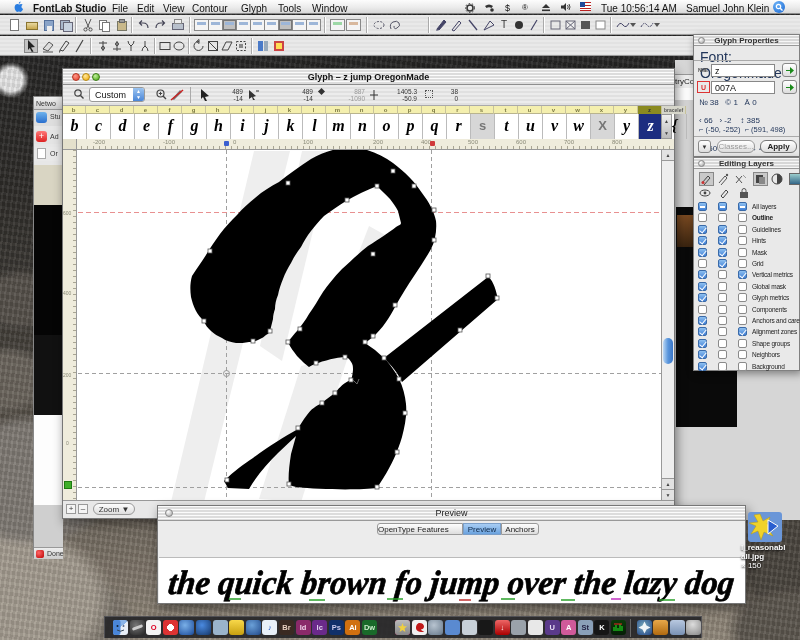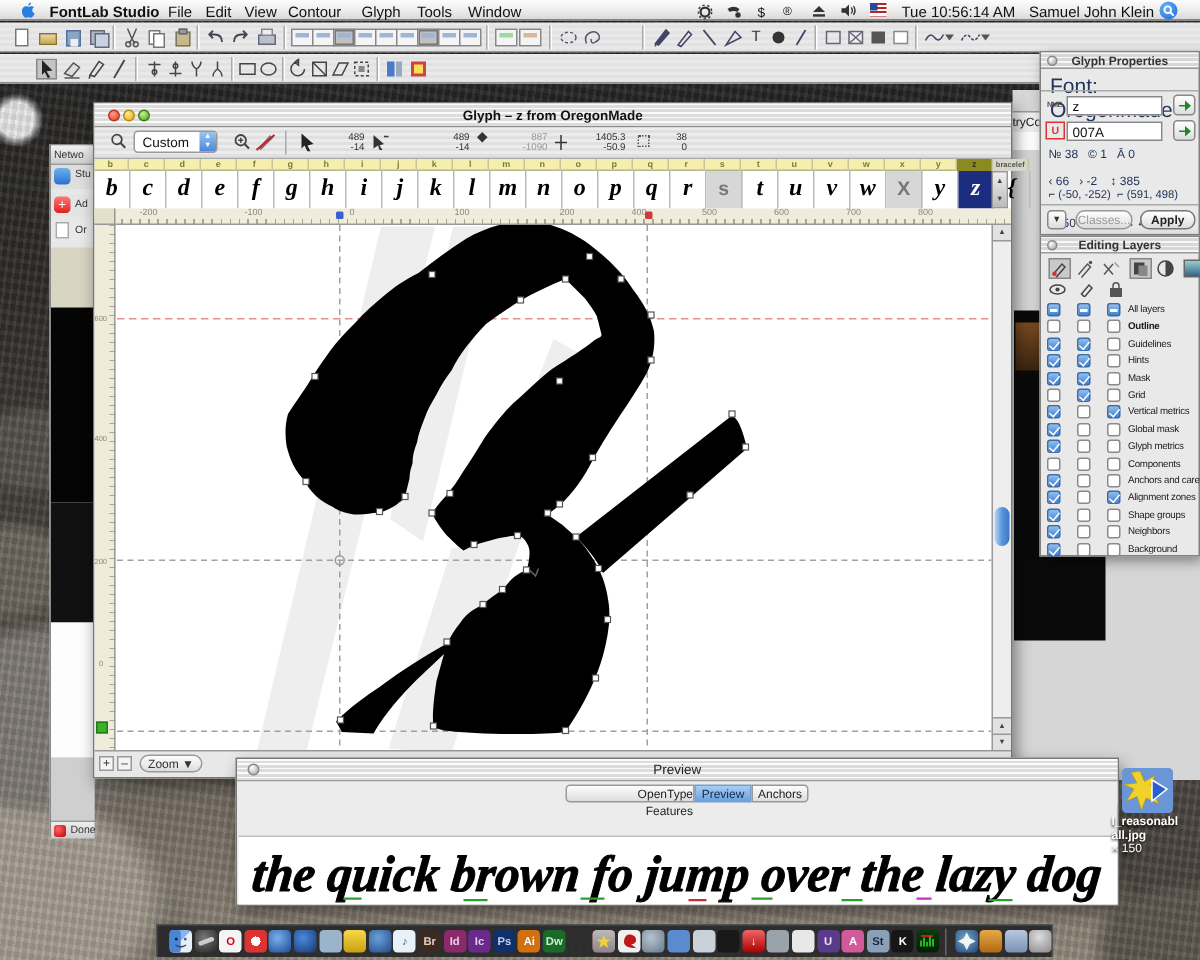--- a/index.html
+++ b/index.html
@@ -91,21 +91,21 @@
 <div class="abs" style="left:675px;top:88px;width:125px;height:12px;background:#fff;"></div>
 <div class="abs" style="left:676px;top:207px;width:61px;height:220px;background:#0a0a0a;"></div>
 <div class="abs" style="left:677px;top:215px;width:21px;height:32px;background:linear-gradient(#7a4a22,#3a2410);"></div>
 
 
 <div id="gwin" class="win">
   <div id="gttl">
         <span class="cbtn" style="left:9px;top:4px;width:8px;height:8px;background:radial-gradient(circle at 35% 30%,#ff9a8a,#e33e2b);border:1px solid #b5331f;"></span>
   <span class="cbtn" style="left:19px;top:4px;width:8px;height:8px;background:radial-gradient(circle at 35% 30%,#ffe9a0,#f0a800);border:1px solid #b98a10;"></span>
   <span class="cbtn" style="left:29px;top:4px;width:8px;height:8px;background:radial-gradient(circle at 35% 30%,#c4f0a0,#44a60e);border:1px solid #3a7d14;"></span>
-  <div class="ttl" style="top:3px;font-size:9px;font-weight:bold;color:#111;">Glyph – z from OregonMade</div>
+  <div class="ttl" style="top:3px;font-size:9px;font-weight:bold;color:#111;">Glyph – z jump OregonMade</div>
       </div>
   <div id="gtb">
     <svg class="abs" style="left:10px;top:3px;" width="12" height="12">
           <circle cx="5" cy="5" r="3.2" fill="none" stroke="#444" stroke-width="1.2"></circle>
           <line x1="7.5" y1="7.5" x2="10.5" y2="10.5" stroke="#444" stroke-width="1.4"></line>
         </svg>
     <span class="abs" style="left:26px;top:2px;width:56px;height:15px;background:#fff;border:1px solid #999;border-radius:3px;font-size:9px;color:#111;line-height:14px;padding-left:5px;">Custom<i class="abs" style="right:0px;top:0px;width:11px;height:13px;background:linear-gradient(#9cc4f0,#4a86d8);border-radius:0 2px 2px 0;color:#fff;font-size:5px;line-height:6px;text-align:center;font-style:normal;">▲<br>▼</i></span>
     <svg class="abs" style="left:92px;top:3px;" width="13" height="13">
           <circle cx="5.5" cy="5.5" r="3.5" fill="none" stroke="#444" stroke-width="1.2"></circle>
           <line x1="3.8" y1="5.5" x2="7.2" y2="5.5" stroke="#444" stroke-width="1"></line>
@@ -452,21 +452,21 @@
       <div class="cbx" style="left:44px;top:203.60000000000005px;"></div>
       <div class="abs" style="left:58px;top:204.60000000000005px;font-size:6.5px;letter-spacing:-0.2px;color:#222;white-space:nowrap;">Background</div>
     </div>
 
 <div id="pwin" class="win">
   <div style="height:15px;background:repeating-linear-gradient(180deg,#fbfbfb 0 1px,#dcdcdc 1px 3px);border-bottom:1px solid #999;">
     <span class="cbtn" style="left:7px;top:3px;width:8px;height:8px;background:radial-gradient(circle at 35% 30%,#fff,#bbb 75%);border:1px solid #888;"></span>
     <div class="ttl" style="top:2px;font-size:9px;color:#222;">Preview</div>
   </div>
   <div class="abs" style="left:0;top:15px;width:100%;height:16px;background:#ececec;">
-    <span class="abs" style="left:219px;top:2px;width:86px;height:12px;border:1px solid #999;border-radius:3px 0 0 3px;background:linear-gradient(#fdfdfd,#ddd);font-size:8px;text-align:right;line-height:11px;color:#222;padding-left:44px;">OpenType Features</span>
+    <span class="abs" style="left:219px;top:2px;width:86px;height:12px;border:1px solid #999;border-radius:3px 0 0 3px;background:linear-gradient(#fdfdfd,#ddd);font-size:8px;text-align:left;line-height:11px;color:#222;">OpenType Features</span>
     <span class="abs" style="left:305px;top:2px;width:38px;height:12px;border:1px solid #7a9ec8;background:linear-gradient(#a8cdf4,#6aa2de);font-size:8px;text-align:center;line-height:11px;color:#102a4a;">Preview</span>
     <span class="abs" style="left:343px;top:2px;width:38px;height:12px;border:1px solid #999;border-radius:0 3px 3px 0;background:linear-gradient(#fdfdfd,#ddd);font-size:8px;text-align:center;line-height:11px;color:#222;">Anchors</span>
   </div>
   <div class="abs" id="prevarea" style="left:1px;top:51px;width:586px;height:46px;background:#fff;border-top:1px solid #bbb;">
     <svg width="586" height="46" viewBox="0 0 586 46">
       <text x="8" y="36" textLength="566" lengthAdjust="spacingAndGlyphs" font-family="Liberation Serif" font-style="italic" font-weight="bold" font-size="34" fill="#000" stroke="#000" stroke-width="0.7" transform="skewX(-6) translate(4,0)">the quick brown fo jump over the lazy dog</text>
       <g stroke-width="1.5">
         <line x1="70" y1="41" x2="82" y2="41" stroke="#2aa02a"></line>
         <line x1="150" y1="42" x2="166" y2="42" stroke="#2aa02a"></line>
         <line x1="228" y1="41" x2="244" y2="41" stroke="#2aa02a"></line>

